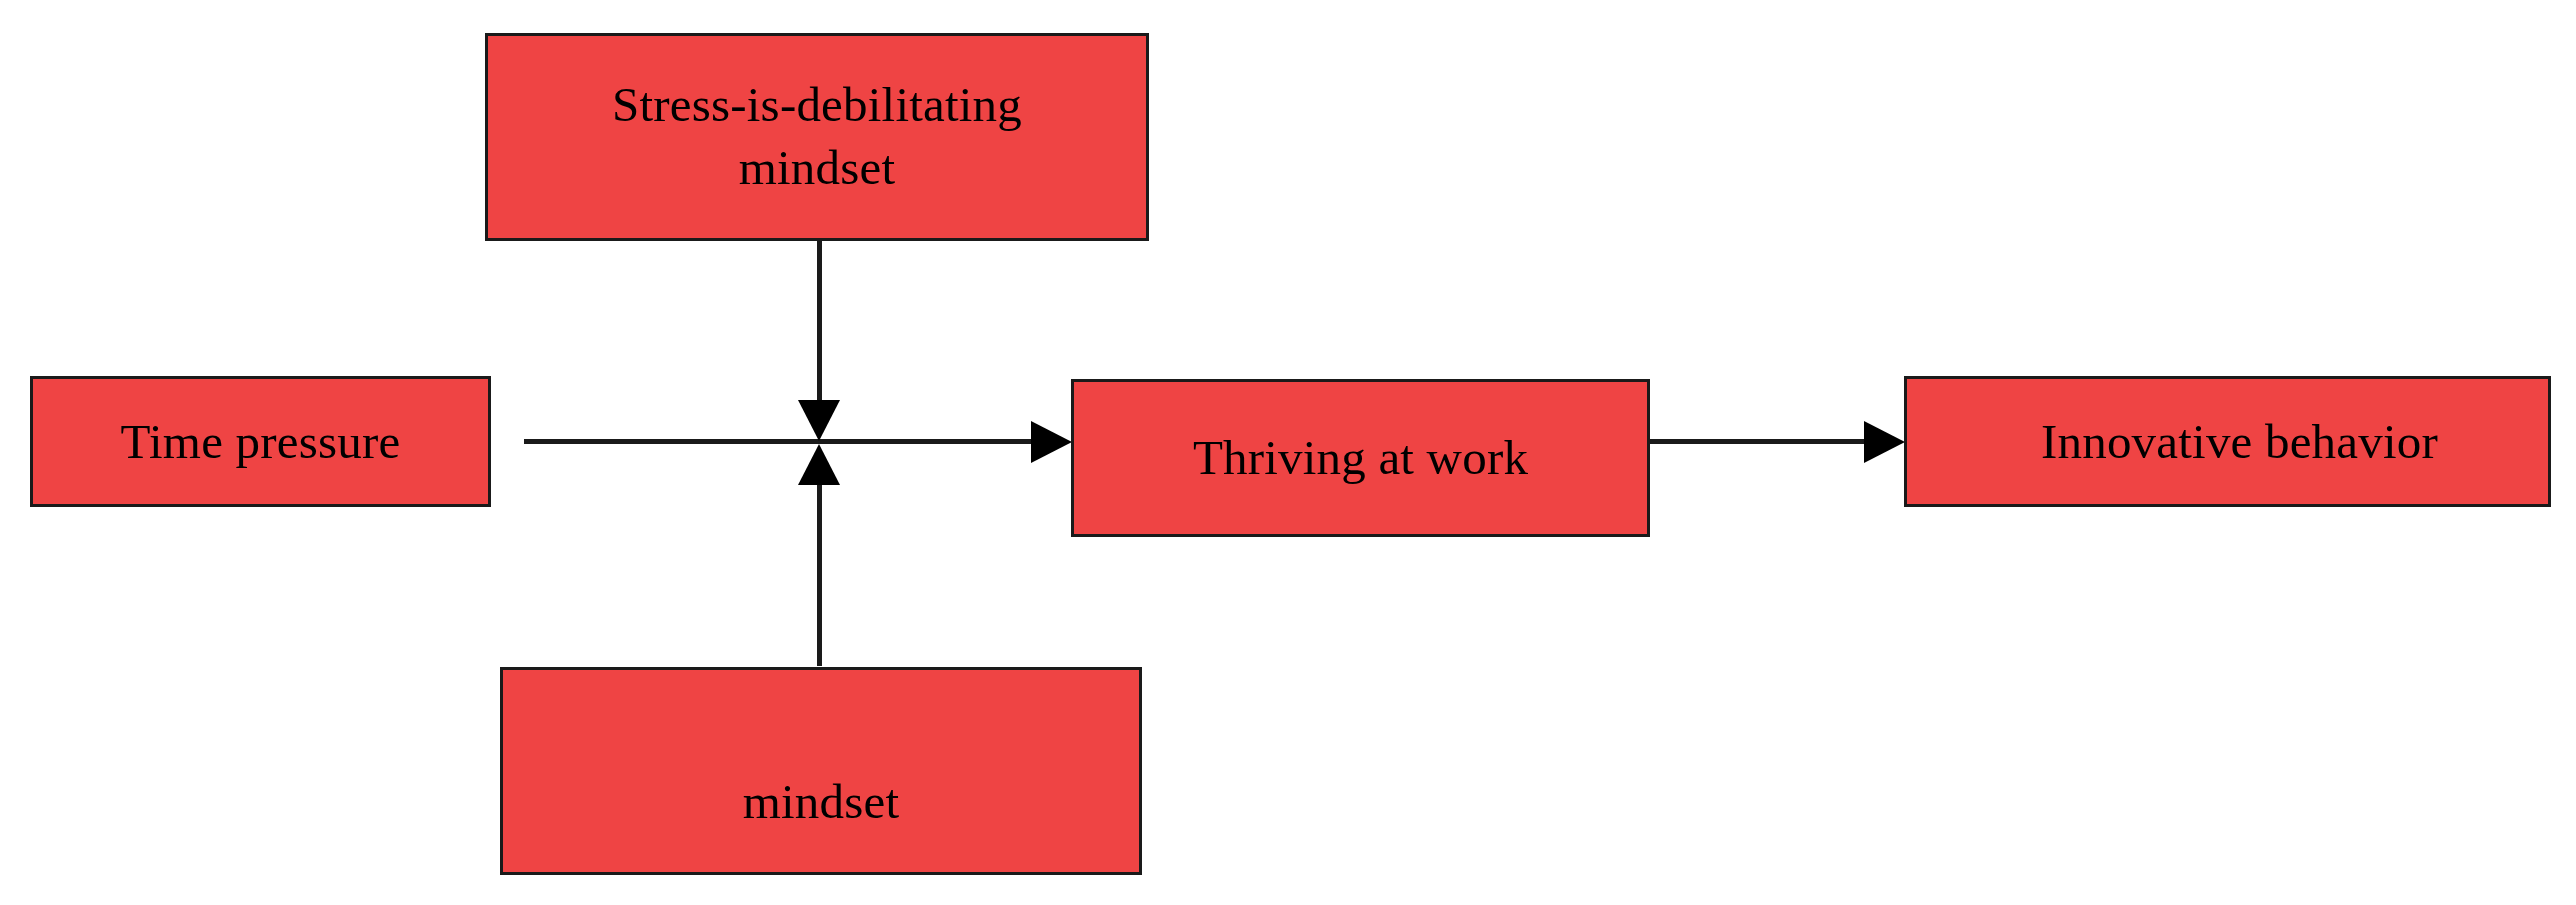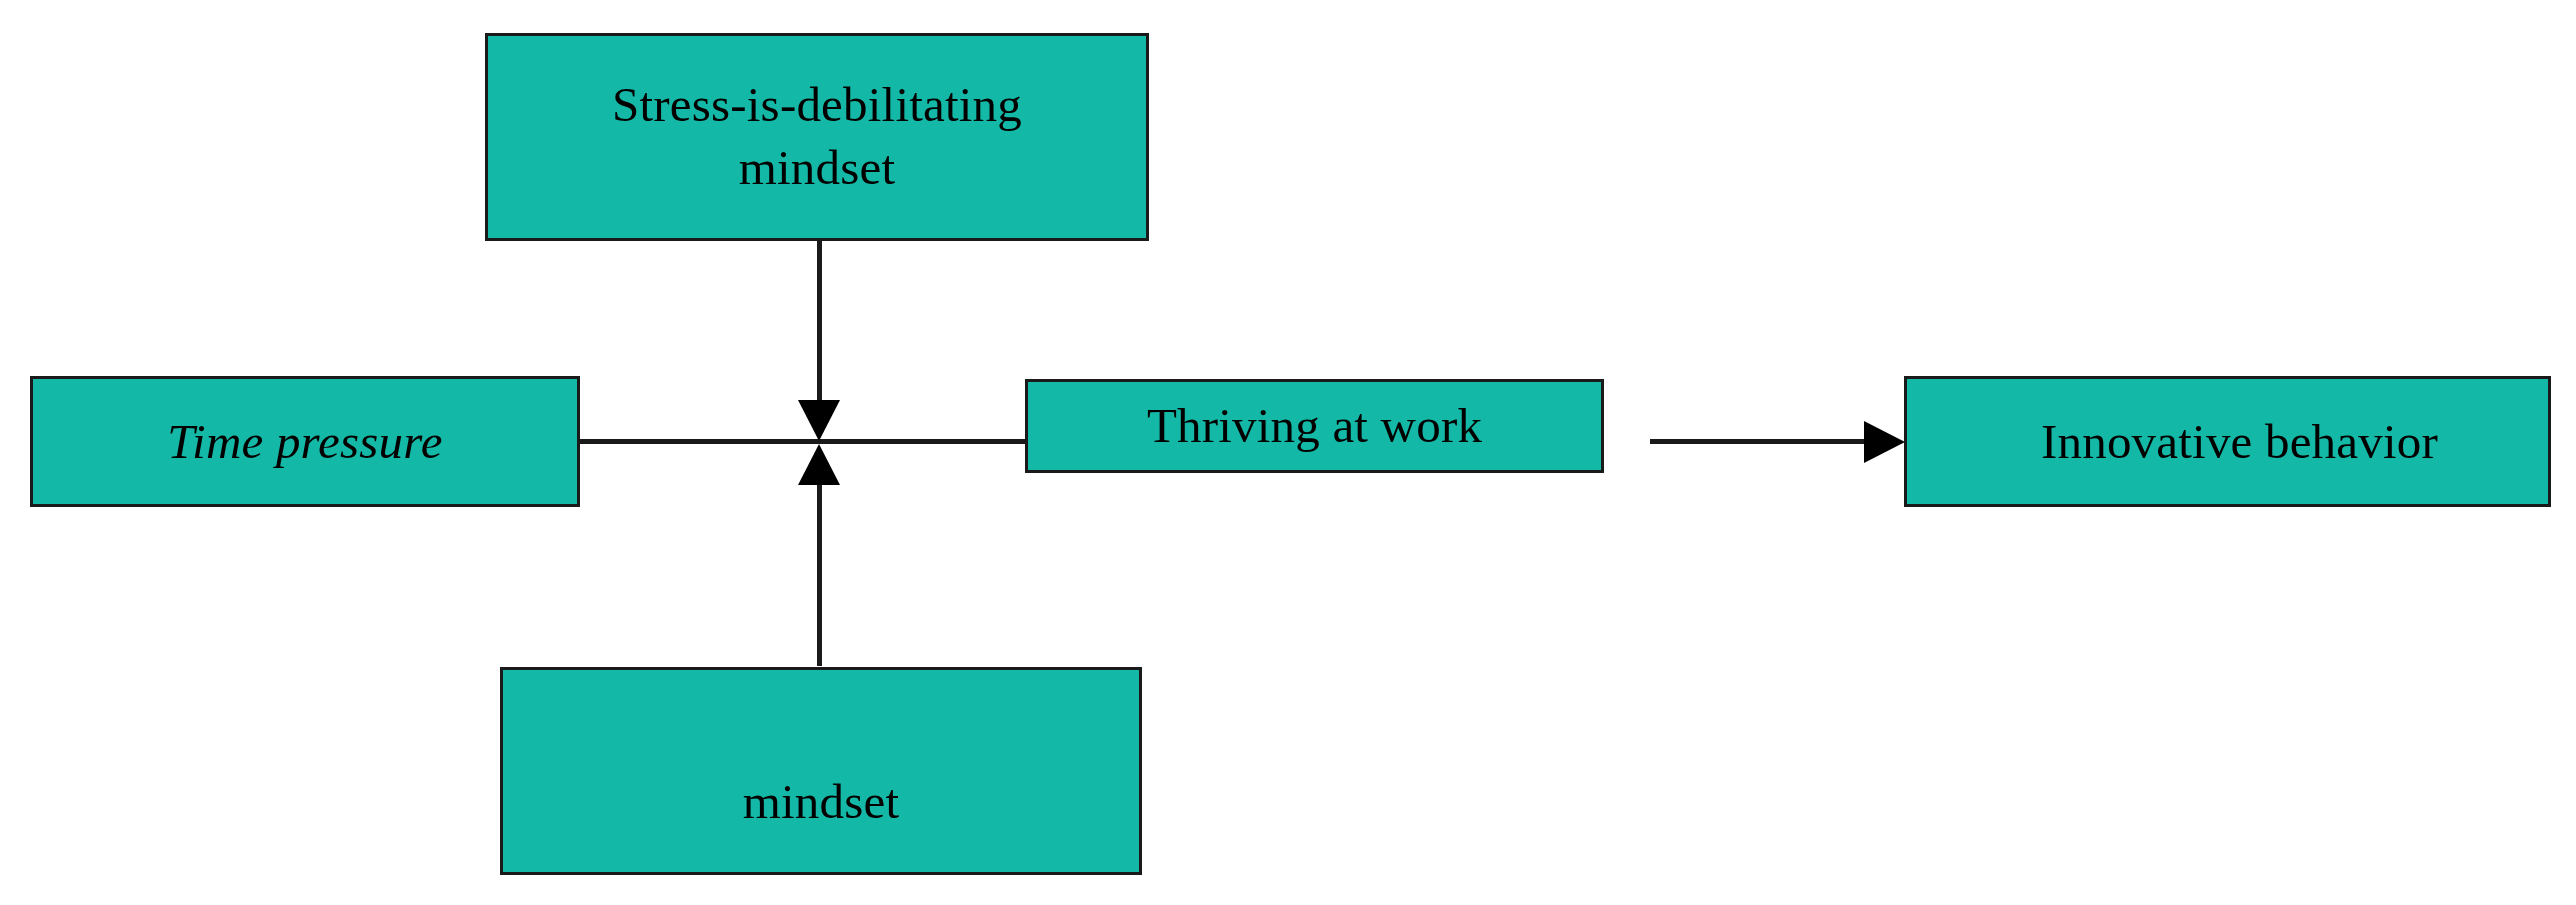--- a/index.html
+++ b/index.html
@@ -14,21 +14,21 @@
   #canvas {
     position: relative;
     width: 2576px;
     height: 906px;
     background: #ffffff;
     overflow: hidden;
   }
   .node {
     position: absolute;
     box-sizing: border-box;
-    background: #14b8a6;
+    background: #ef4444;
     border: 3.2px solid #1a1a1a;
     display: flex;
     align-items: center;
     justify-content: center;
     text-align: center;
     z-index: 3;
   }
   .node-label {
     display: block;
     font-size: 49px;
@@ -77,22 +77,22 @@
     width: 0;
     height: 0;
     border-left: 21.5px solid transparent;
     border-right: 21.5px solid transparent;
     border-bottom: 41px solid #000000;
     z-index: 2;
   }
 
   
   #node-debilitating { left: 485px;  top: 33px;   width: 664px; height: 208px; }
-  #node-time-pressure{ left: 30px;   top: 376px;  width: 550px; height: 131px; font-style: italic; }
-  #node-thriving     { left: 1025px; top: 379px;  width: 579px; height: 94px; }
+  #node-time-pressure{ left: 30px;   top: 376px;  width: 461px; height: 131px; }
+  #node-thriving     { left: 1071px; top: 379px;  width: 579px; height: 158px; }
   #node-innovative   { left: 1904px; top: 376px;  width: 647px; height: 131px; padding-left: 24px; }
   #node-enhancing    { left: 500px;  top: 667px;  width: 642px; height: 208px; }
 
   #line-tp-thriving  { left: 524px;  top: 439px;  width: 511px; }
   #arrow-tp-thriving { left: 1031px; top: 421px; }
 
   #line-thriving-innov  { left: 1650px; top: 439px; width: 220px; }
   #arrow-thriving-innov { left: 1864px; top: 421px; }
 
   #line-debilitating-down { left: 817px; top: 241px; height: 161px; }

